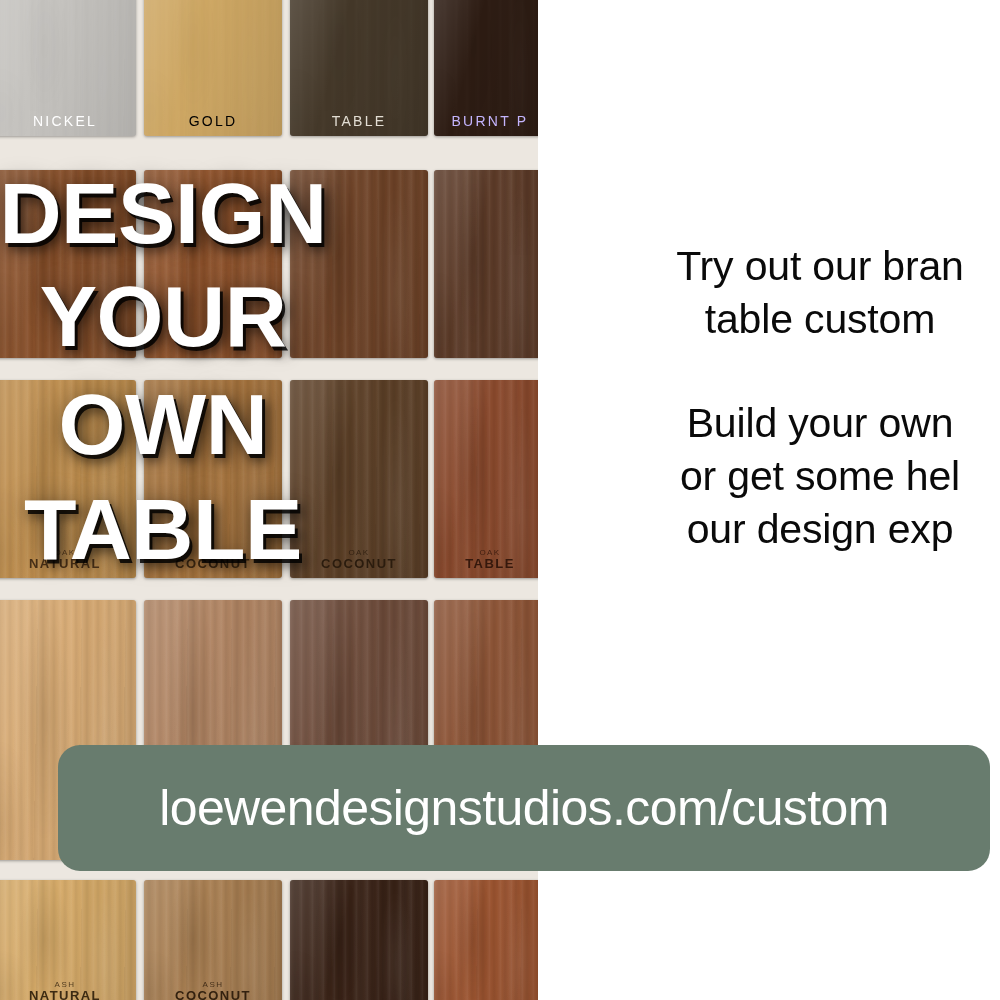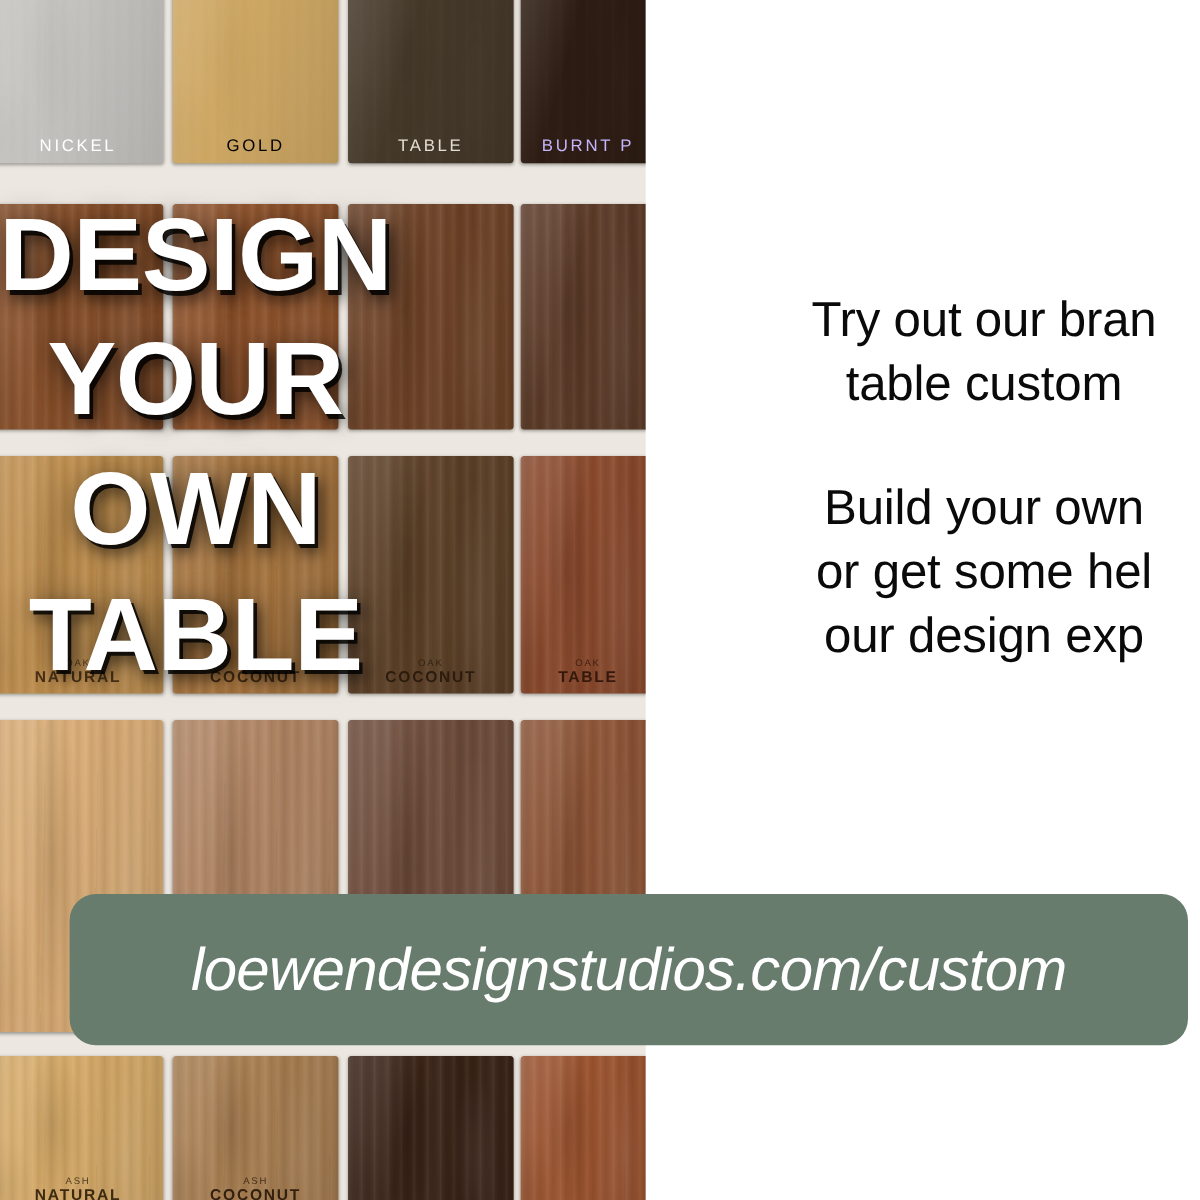--- a/index.html
+++ b/index.html
@@ -79,21 +79,21 @@
   #copy .gap { height:50px; }
 
   
   #url-banner {
     position:absolute; left:58px; top:745px; width:932px; height:126px;
     background:#687c6e; border-radius:22px;
     display:flex; align-items:center; justify-content:center;
   }
   #url-text {
     color:#ffffff; font-size:50px; font-weight:400;
-    letter-spacing:-.012em; white-space:nowrap;font-style:italic;
+    letter-spacing:-.012em; white-space:nowrap;
   }
 </style>
 </head>
 <body>
 
 <div id="root">
 
   <div id="photo-panel">
 
     <div class="swatch-row" id="row-metal" style="top:-28px;height:192px;">

